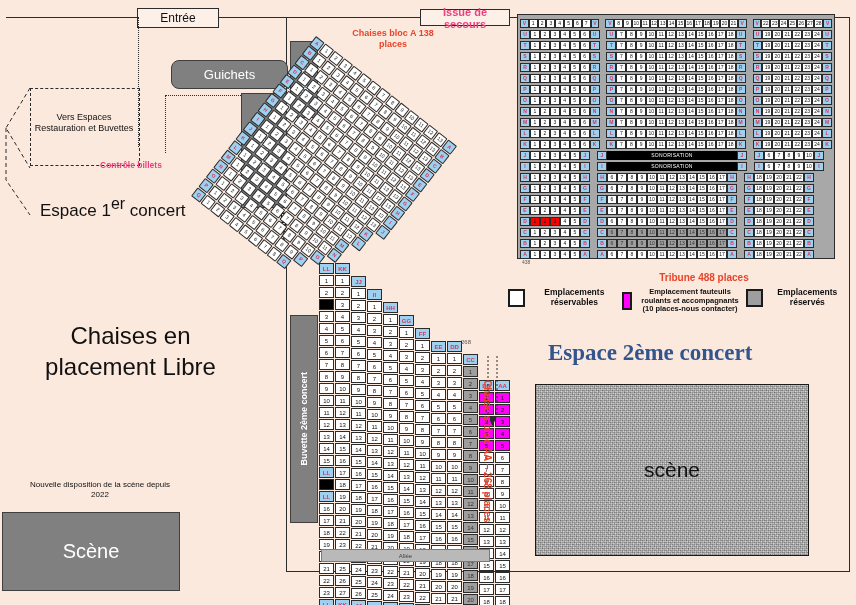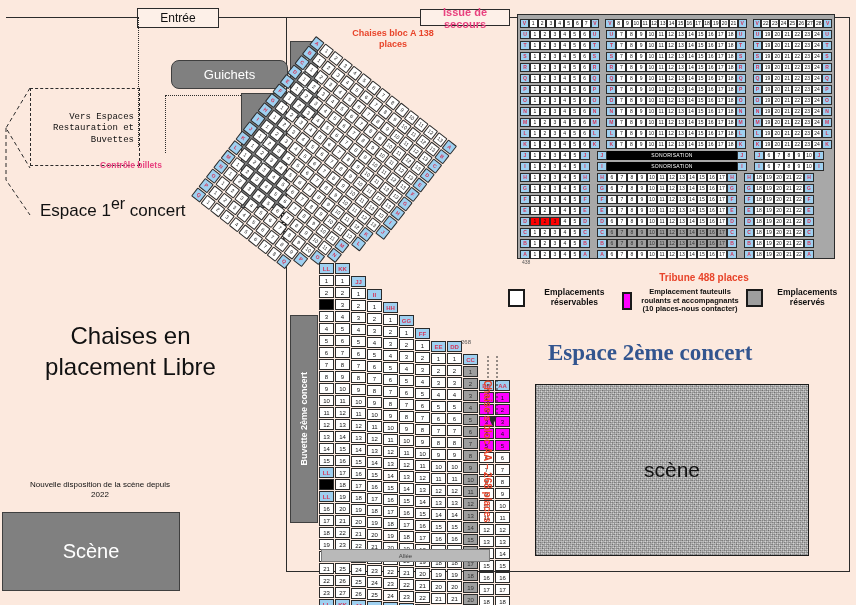--- a/index.html
+++ b/index.html
@@ -100,21 +100,21 @@
 
   <div class="abs whitebox" style="left:420px;top:9px;width:88px;height:15px;">
     <span class="pinklabel" style="font-size:11px;">Issue de secours</span>
   </div>
 
   <svg class="abs" width="70" height="140" style="left:2px;top:80px;">
     <polyline points="28,8 4,48 28,88" fill="none" stroke="#2b2b2b" stroke-width="1" stroke-dasharray="4,3"></polyline>
     <polyline points="4,48 4,100 28,135" fill="none" stroke="#2b2b2b" stroke-width="1" stroke-dasharray="4,3"></polyline>
   </svg>
   <div class="abs dashbox" style="left:30px;top:88px;width:108px;height:76px;"></div>
-  <div class="abs" style="left:34px;top:112px;width:100px;text-align:right;font-size:9px;color:#111;line-height:1.25;font-family:Liberation Mono, monospace;">
+  <div class="abs" style="left:34px;top:112px;width:100px;text-align:center;font-size:9px;color:#111;line-height:1.25;">
     <span>Vers Espaces Restauration et Buvettes</span>
   </div>
   <div class="abs dotline" style="left:138px;top:17px;height:130px;"></div>
   <div class="abs dotline" style="left:165px;top:95px;height:58px;"></div>
   <div class="abs dotline-h" style="left:165px;top:95px;width:82px;"></div>
   <div class="abs" style="left:100px;top:160px;font-size:8.5px;">
     <span class="pinklabel">Contrôle billets</span>
   </div>
 
   <div class="abs" style="left:40px;top:195px;font-size:17px;color:#111;">

